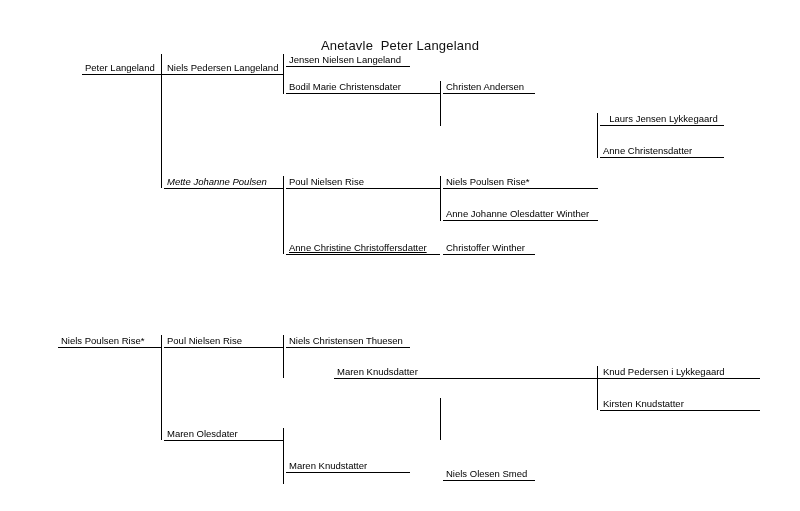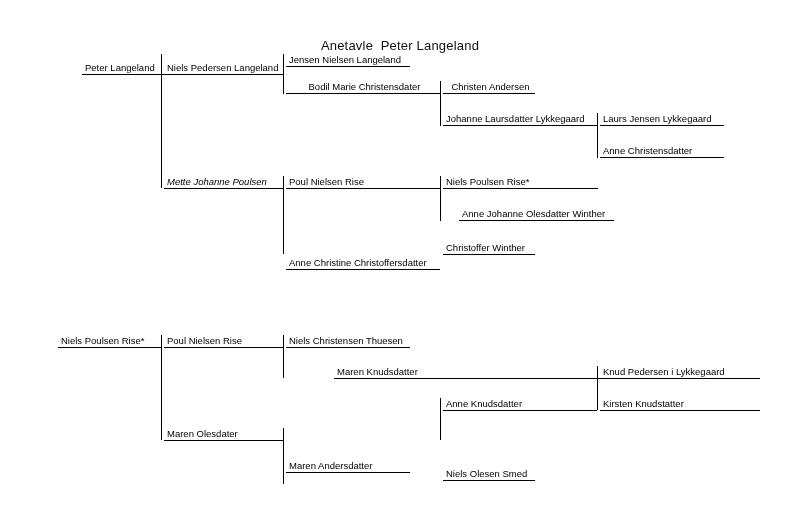--- a/index.html
+++ b/index.html
@@ -63,45 +63,44 @@
   <div class="vbar" style="left:161px; top:54px; height:134px;"></div>
 
   <div class="node" style="left:164px; top:54px; width:119px;margin-top:8px;">Niels Pedersen Langeland</div>
 
   <div class="node" style="left:164px; top:176px; width:119px;font-style:italic;">Mette Johanne Poulsen</div>
 
   <div class="vbar" style="left:283px; top:54px; height:40px;"></div>
 
   <div class="node" style="left:286px; top:54px; width:124px;">Jensen Nielsen Langeland</div>
 
-  <div class="node" style="left:286px; top:81px; width:154px;text-align:center;">Bodil Marie Christensdater</div>
+  <div class="node" style="left:286px; top:81px; width:154px;">Bodil Marie Christensdater</div>
 
   <div class="vbar" style="left:440px; top:81px; height:45px;"></div>
 
-  <div class="node" style="left:443px; top:81px; width:92px;text-align:center;">Christen Andersen</div>
+  <div class="node" style="left:443px; top:81px; width:92px;">Christen Andersen</div>
 
-  <div class="node" style="left:443px; top:113px; width:154px;">Johanne Laursdatter Lykkegaard</div>
 
   <div class="vbar" style="left:597px; top:113px; height:45px;"></div>
 
-  <div class="node" style="left:600px; top:113px; width:124px;">Laurs Jensen Lykkegaard</div>
+  <div class="node" style="left:600px; top:113px; width:124px;text-align:center;">Laurs Jensen Lykkegaard</div>
 
   <div class="node" style="left:600px; top:145px; width:124px;">Anne Christensdatter</div>
 
   <div class="vbar" style="left:283px; top:176px; height:78px;"></div>
 
   <div class="node" style="left:286px; top:176px; width:154px;">Poul Nielsen Rise</div>
 
-  <div class="node" style="left:286px; top:257px; width:154px;">Anne Christine Christoffersdatter</div>
+  <div class="node" style="left:286px; top:242px; width:154px;text-decoration:underline;">Anne Christine Christoffersdatter</div>
 
   <div class="vbar" style="left:440px; top:176px; height:45px;"></div>
 
   <div class="node" style="left:443px; top:176px; width:155px;">Niels Poulsen Rise*</div>
 
-  <div class="node" style="left:443px; top:208px; width:155px;margin-left:16px;">Anne Johanne Olesdatter Winther</div>
+  <div class="node" style="left:443px; top:208px; width:155px;">Anne Johanne Olesdatter Winther</div>
 
   <div class="node" style="left:443px; top:242px; width:92px;">Christoffer Winther</div>
 
   <div class="node" style="left:58px; top:335px; width:103px;">Niels Poulsen Rise*</div>
 
   <div class="vbar" style="left:161px; top:335px; height:105px;"></div>
 
   <div class="node" style="left:164px; top:335px; width:119px;">Poul Nielsen Rise</div>
 
   <div class="node" style="left:164px; top:428px; width:119px;">Maren Olesdater</div>
@@ -113,22 +112,21 @@
   <div class="node" style="left:286px; top:366px; width:311px;margin-left:48px;">Maren Knudsdatter</div>
 
   <div class="vbar" style="left:597px; top:366px; height:44px;"></div>
 
   <div class="node" style="left:600px; top:398px; width:160px;">Kirsten Knudstatter</div>
 
   <div class="node" style="left:600px; top:366px; width:160px;">Knud Pedersen i Lykkegaard</div>
 
   <div class="vbar" style="left:440px; top:398px; height:42px;"></div>
 
-  <div class="node" style="left:443px; top:398px; width:154px;">Anne Knudsdatter</div>
 
   <div class="vbar" style="left:283px; top:428px; height:56px;"></div>
 
 
-  <div class="node" style="left:286px; top:460px; width:124px;">Maren Andersdatter</div>
+  <div class="node" style="left:286px; top:460px; width:124px;">Maren Knudstatter</div>
 
   <div class="node" style="left:443px; top:428px; width:92px;margin-top:40px;">Niels Olesen Smed</div>
 
 </div>
 
 </body></html>

